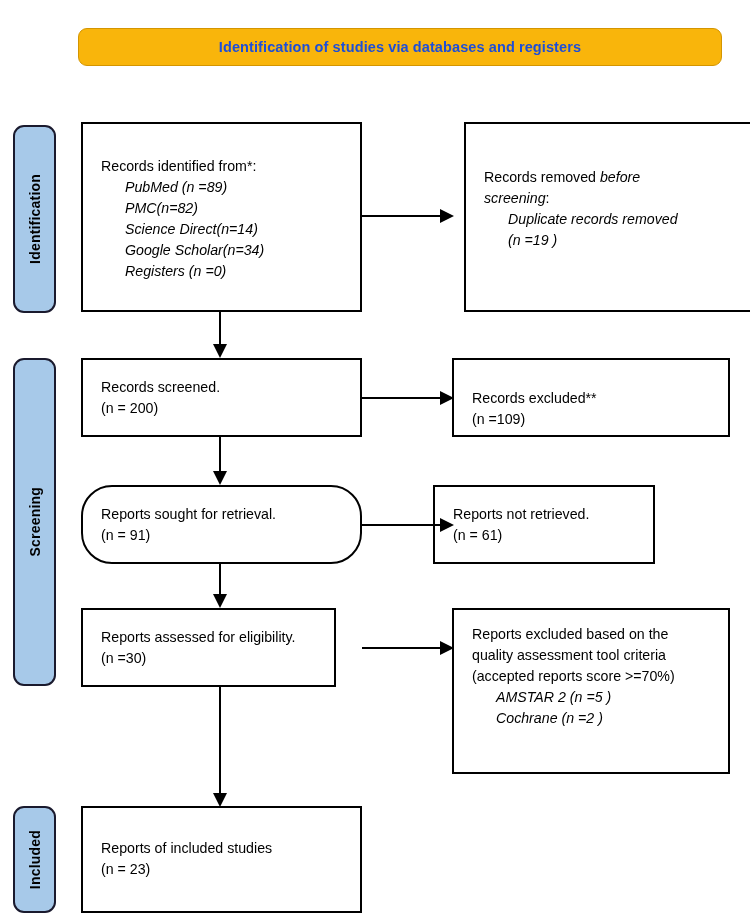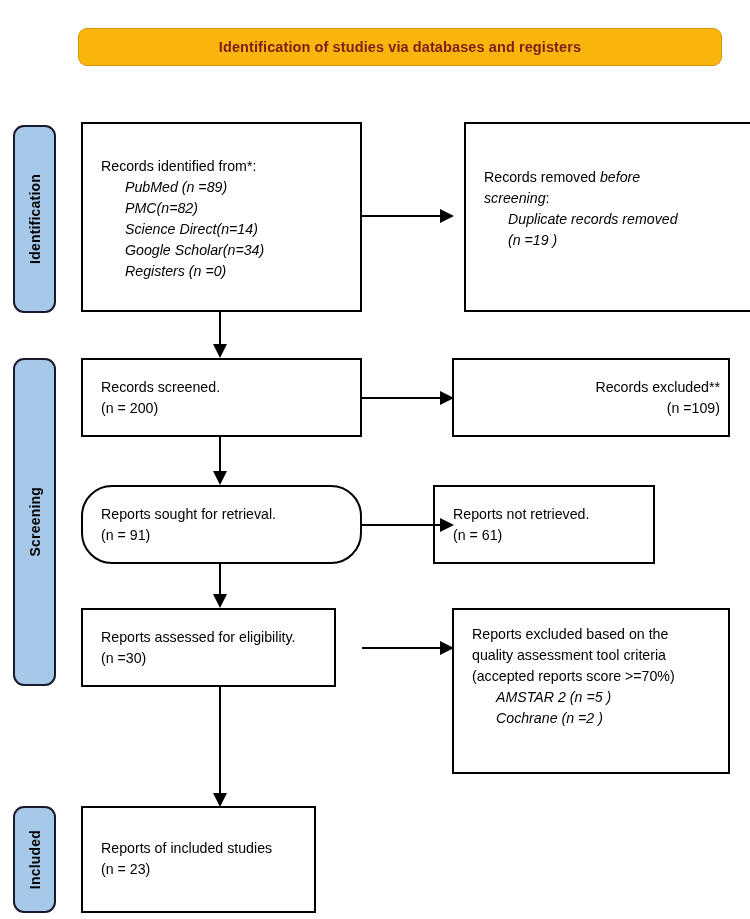--- a/index.html
+++ b/index.html
@@ -31,21 +31,21 @@
     border: 1.5px solid #d49500;
     border-radius: 9px;
     display: flex;
     align-items: center;
     justify-content: center;
     box-sizing: border-box;
   }
   .banner-text {
     font-size: 14.5px;
     font-weight: bold;
-    color: #7f1d1d;
+    color: #1d4ed8;
     letter-spacing: 0.1px;
   }
 
   
   .stage {
     position: absolute;
     left: 13px;
     width: 43px;
     background: #a7c9e9;
     border: 2px solid #1a1a2e;
@@ -90,33 +90,33 @@
 
   
   #box-identified      { left: 81px;  top: 122px; width: 281px; height: 190px; }
   #box-identified .box-body  { top: 32px; }
   #box-removed         { left: 464px; top: 122px; width: 322px; height: 190px; }
   #box-removed .box-body     { top: 43px; }
 
   #box-screened        { left: 81px;  top: 358px; width: 281px; height: 79px; }
   #box-screened .box-body    { top: 17px; }
   #box-excluded        { left: 452px; top: 358px; width: 278px; height: 79px; }
-  #box-excluded .box-body    { top: 17px; text-align: right; }
+  #box-excluded .box-body    { top: 28px; }
 
   #box-sought          { left: 81px;  top: 485px; width: 281px; height: 79px; border-radius: 31px; }
   #box-sought .box-body      { top: 17px; }
   #box-notretrieved    { left: 433px; top: 485px; width: 222px; height: 79px; }
   #box-notretrieved .box-body{ top: 17px; }
 
   #box-assessed        { left: 81px;  top: 608px; width: 255px; height: 79px; }
   #box-assessed .box-body    { top: 17px; }
   #box-qualexcluded    { left: 452px; top: 608px; width: 278px; height: 166px; }
   #box-qualexcluded .box-body{ top: 14px; }
 
-  #box-included        { left: 81px;  top: 806px; width: 235px; height: 107px; padding-left: 7px; }
+  #box-included        { left: 81px;  top: 806px; width: 281px; height: 107px; padding-left: 7px; }
   #box-included .box-body    { top: 30px; }
 
   
   .arrow { position: absolute; }
   .arrow svg { display: block; }
 </style>
 </head>
 <body>
 
 <div id="diagram">

